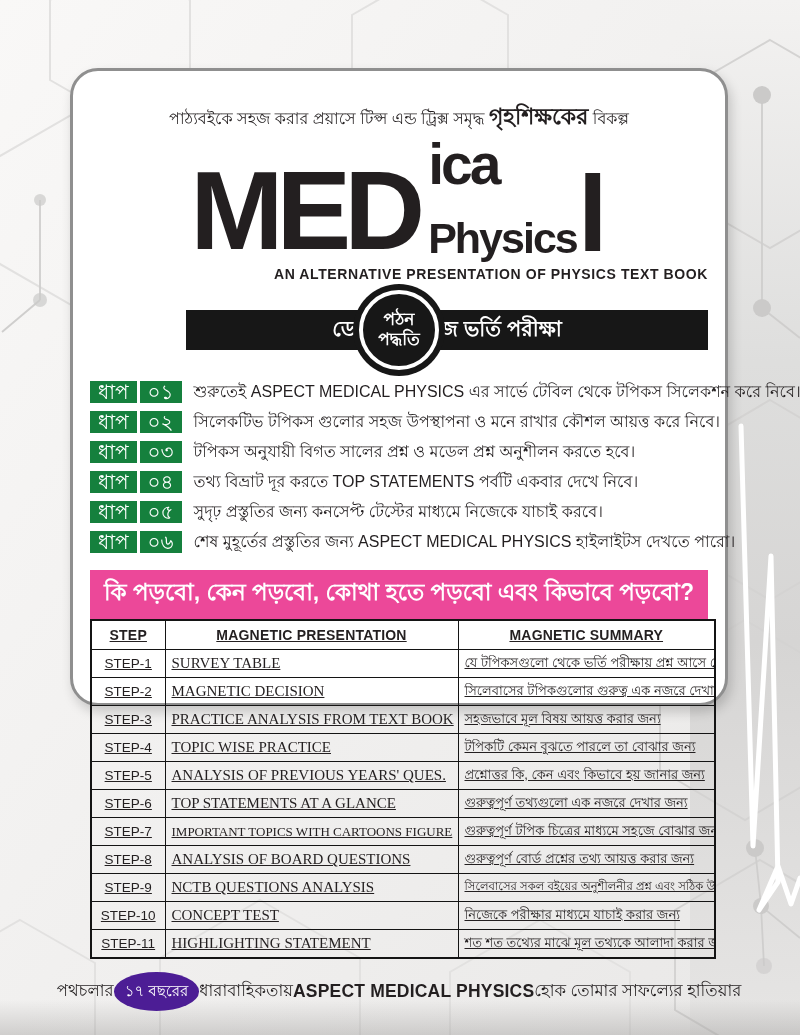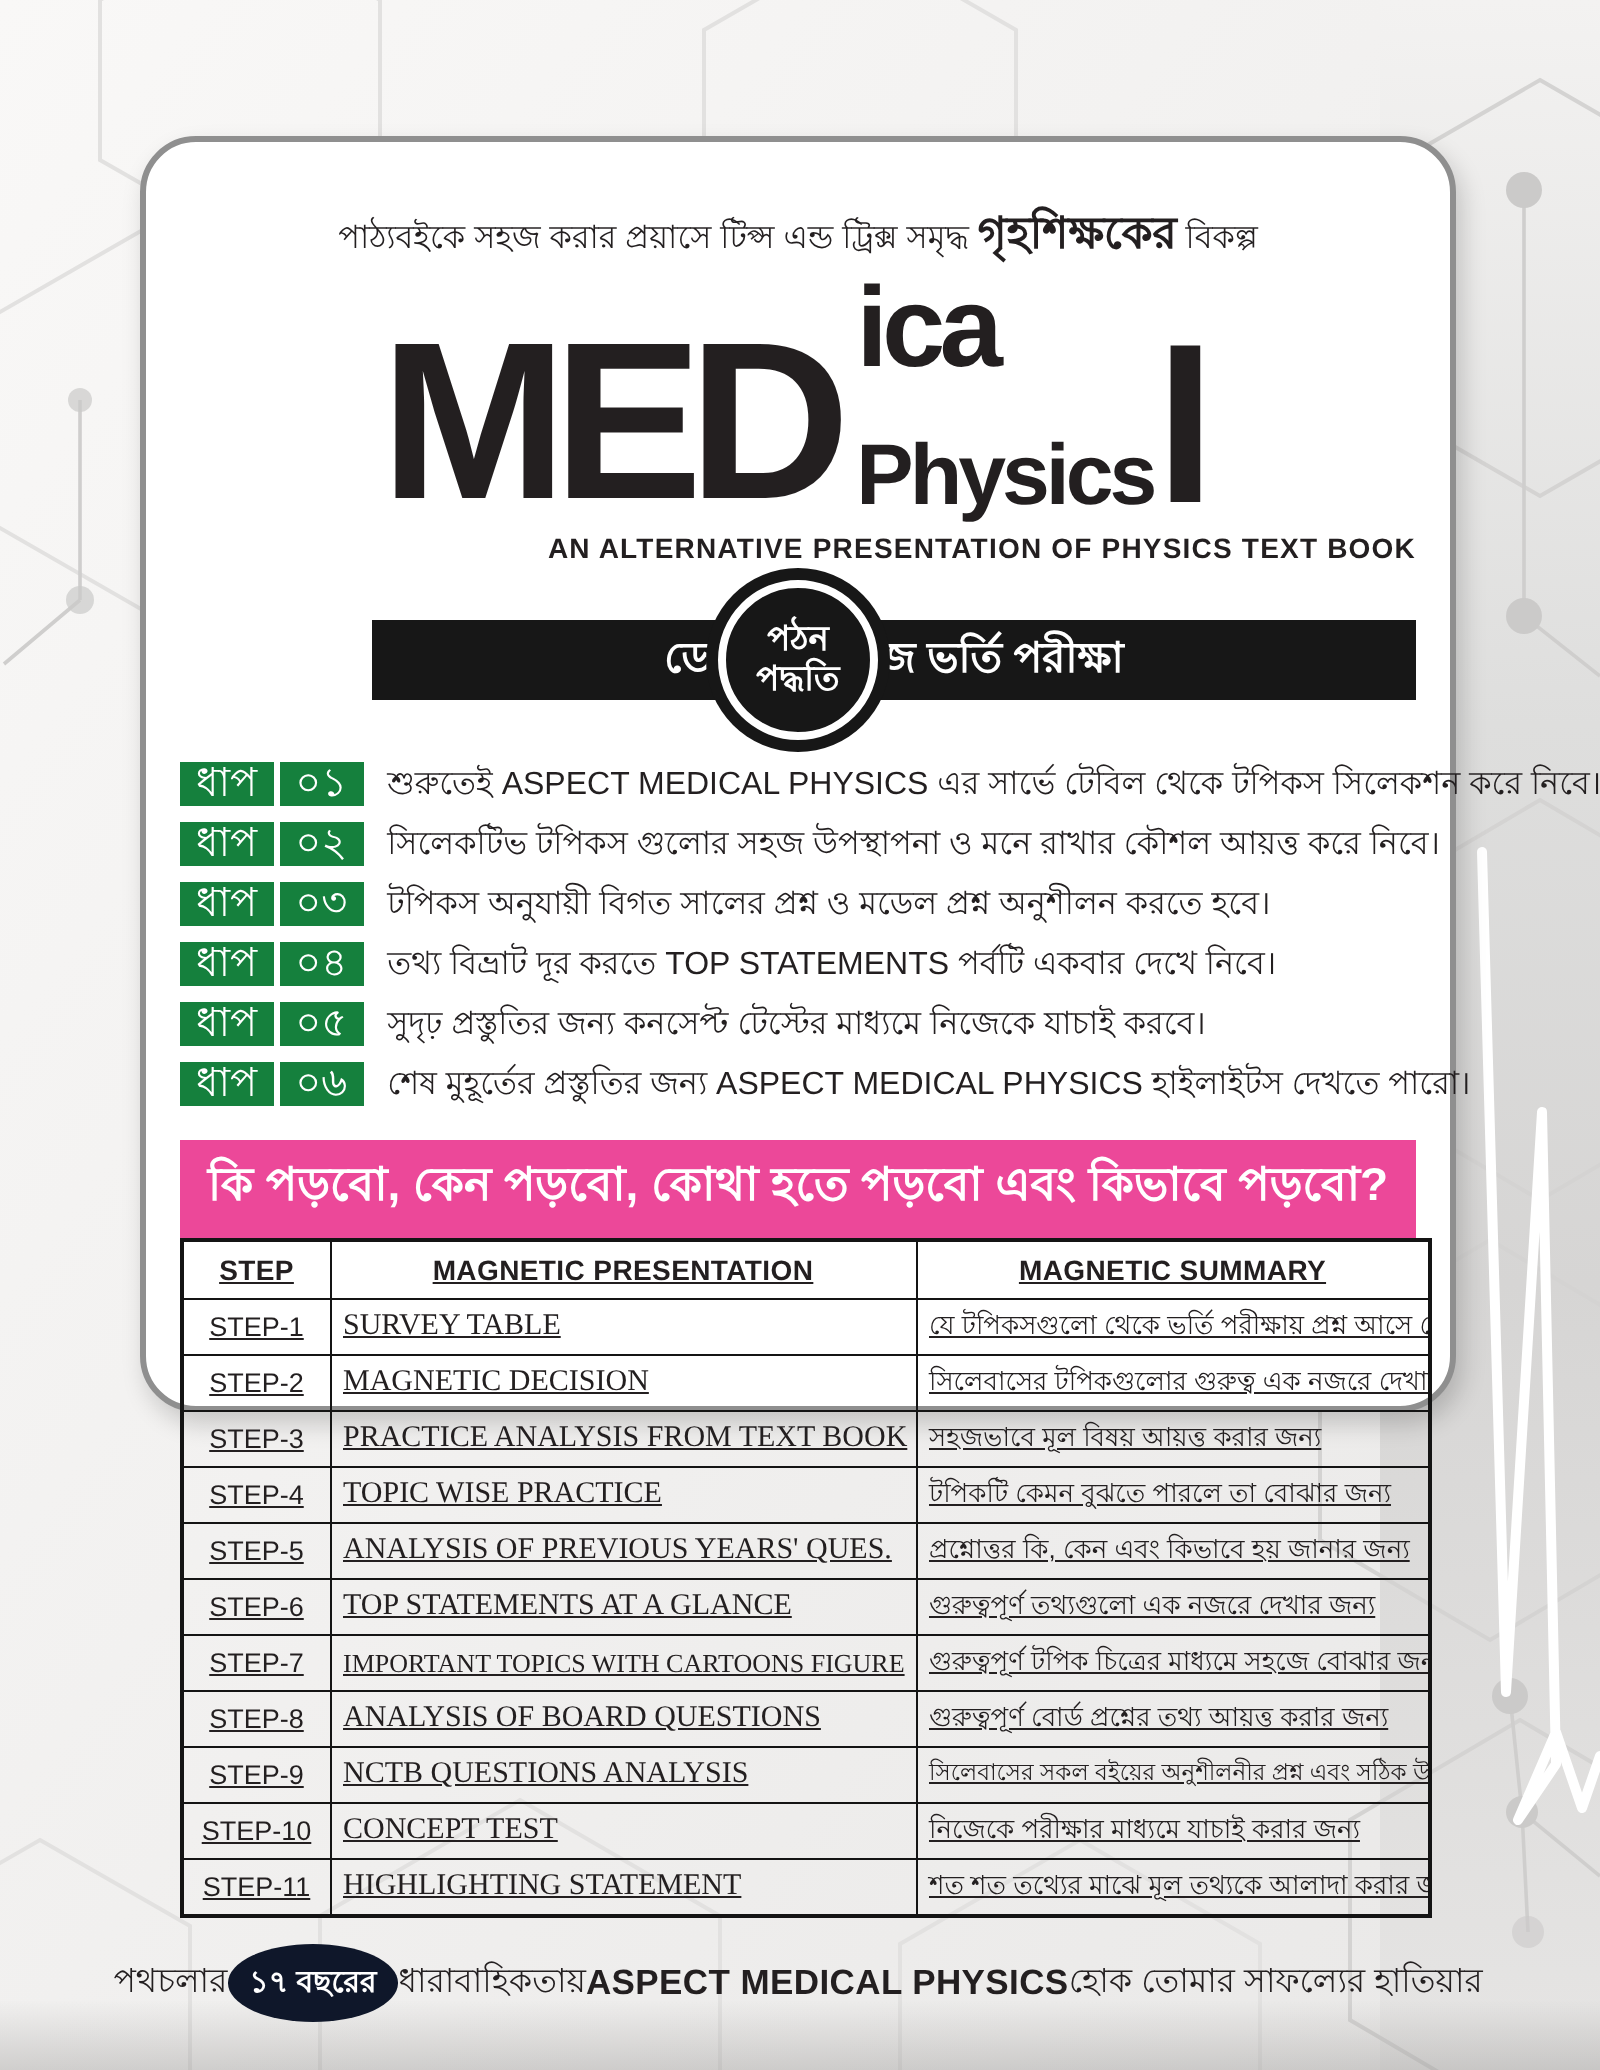--- a/index.html
+++ b/index.html
@@ -54,21 +54,21 @@
   table{border-collapse:collapse;width:624px;margin:0 auto;border:2px solid #141414;table-layout:fixed;text-decoration:underline;}
   th,td{border:1.5px solid #141414;padding:2px 6px;overflow:hidden;}
   th{font-size:14px;font-weight:bold;letter-spacing:0.2px;height:24px;}
   td{height:23px;}
   td.c-step{text-align:center;font-size:13.5px;}
   td.c-pres{font-family:"Liberation Serif","DejaVu Serif",serif;font-size:15px;white-space:nowrap;}
   td.c-sum{font-size:13px;white-space:nowrap;}
   
   .footline{margin-top:13px;display:flex;align-items:center;justify-content:center;gap:0;white-space:nowrap;}
   .footline .bn{font-size:16.5px;}
-  .foot-ellipse{background:#0f172a;color:#fff;font-weight:bold;font-size:15px;
+  .foot-ellipse{background:#4c1d95;color:#fff;font-weight:normal;font-size:15px;
     padding:7px 11px;border-radius:50%;}
   .foot-brand{font-weight:bold;font-size:17.5px;letter-spacing:0.2px;}
 </style>
 </head>
 <body>
 
 <svg id="bg" width="800" height="1035" viewBox="0 0 800 1035" xmlns="http://www.w3.org/2000/svg">
   <defs>
     <linearGradient id="gbg" x1="0" y1="0" x2="1" y2="1">
       <stop offset="0" stop-color="#f9f8f7"></stop>

